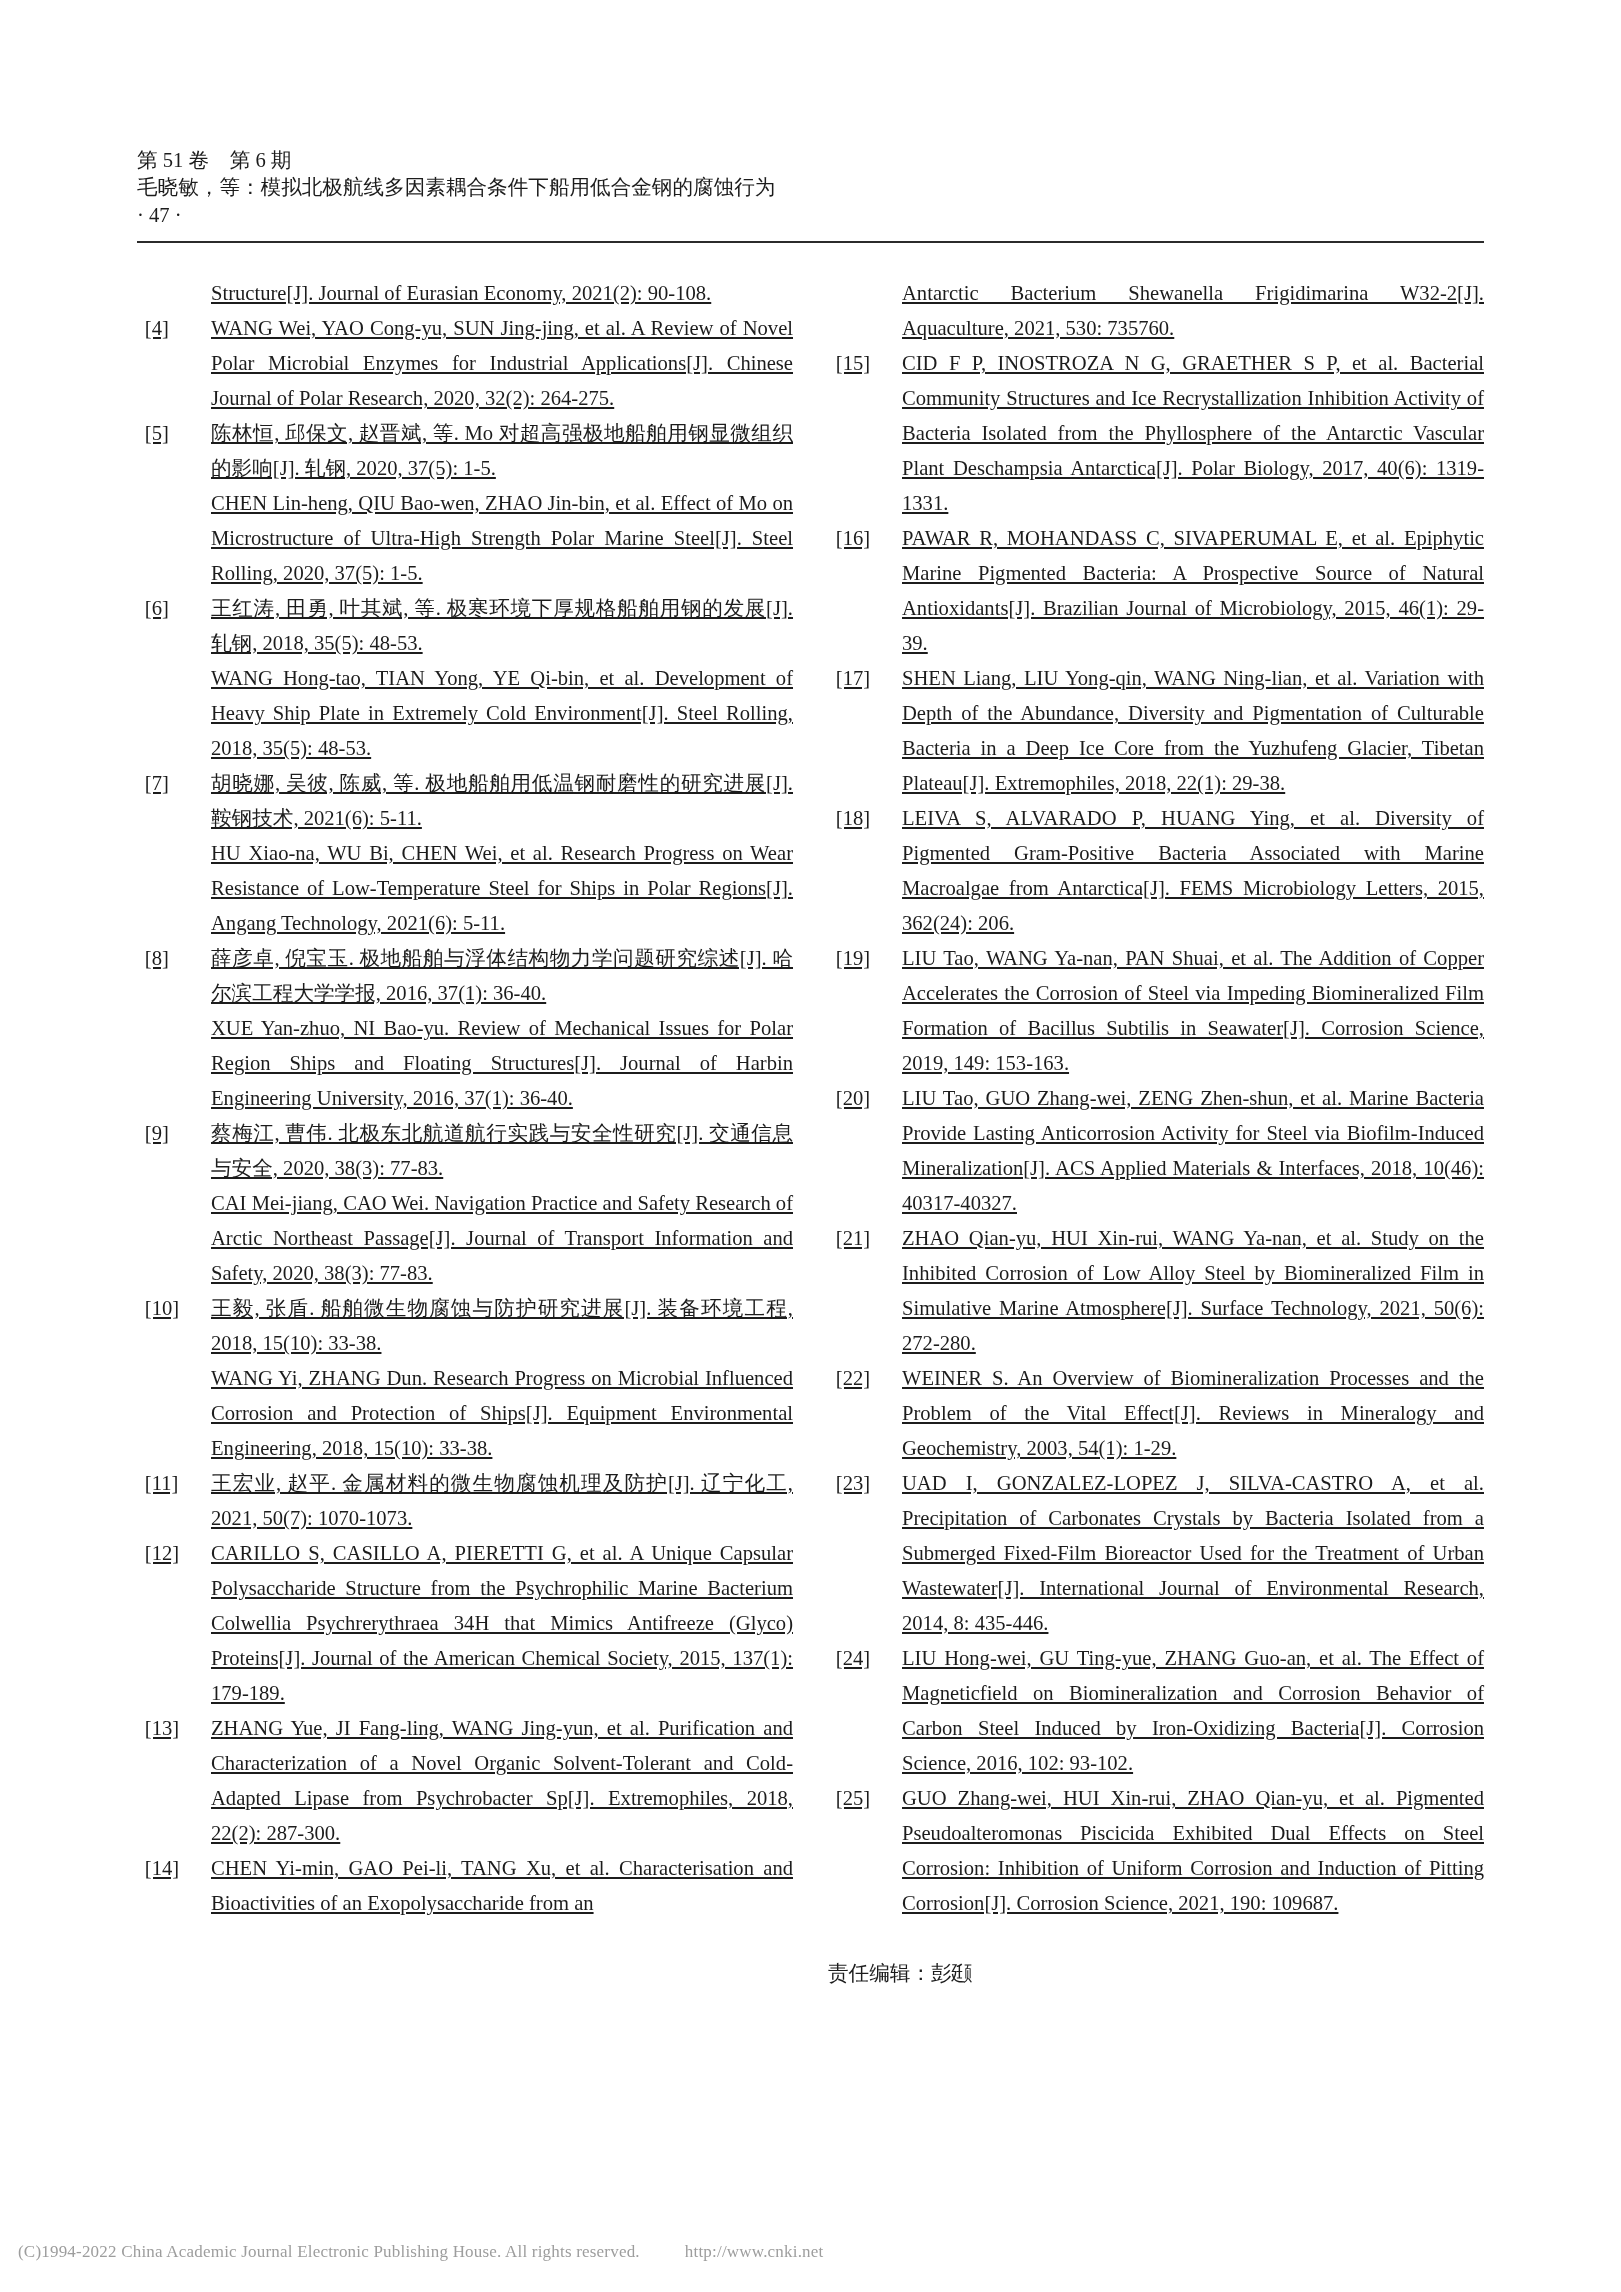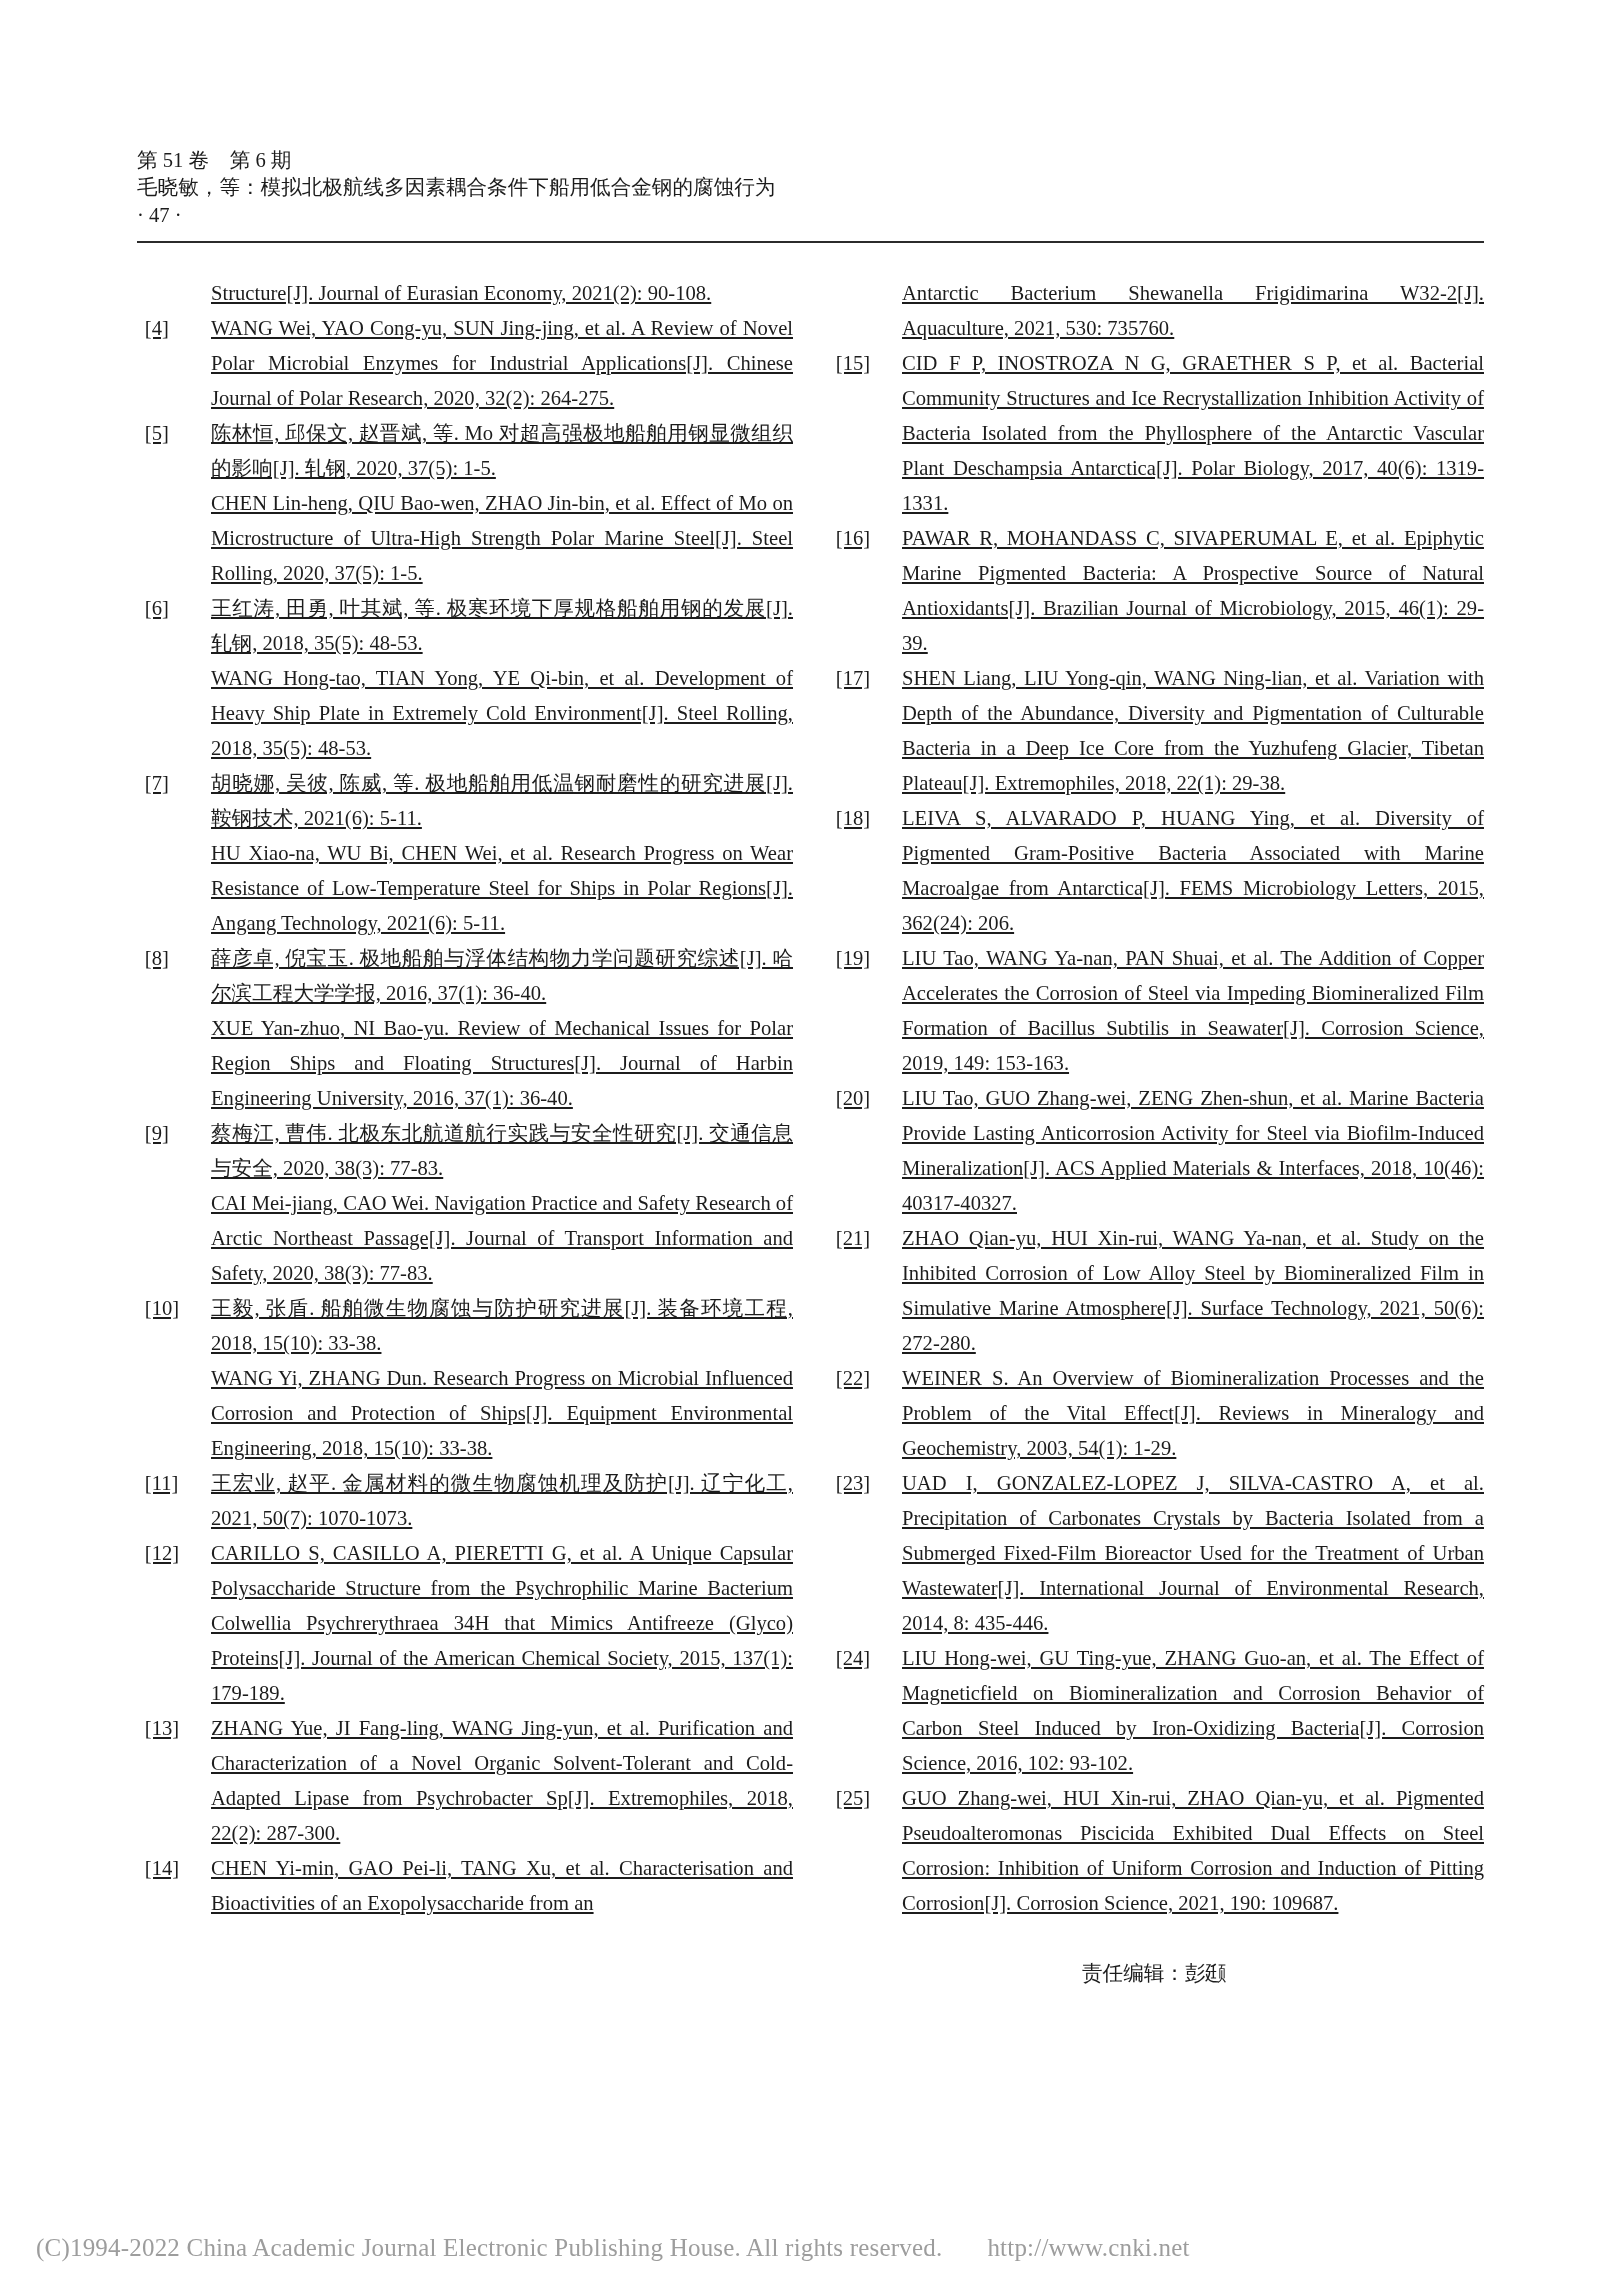--- a/index.html
+++ b/index.html
@@ -59,29 +59,29 @@
   .ref-body {
     flex: 1 1 auto;
     min-width: 0;
   }
   .ref-part {
     text-align: justify;
     text-justify: inter-word;
     overflow-wrap: break-word;
   }
   .editor-line {
-    text-align: center;
+    text-align: left;
     margin-top: 35px;
     padding-right: 3.9px;
   }
   .footer {
     position: absolute;
-    left: 36px;
+    left: 18px;
     bottom: 31px;
-    font-size: 25px;
+    font-size: 17px;
     color: #9d9d9d;
     letter-spacing: 0.2px;
     white-space: nowrap;
   }
   .footer .url { margin-left: 45px; }
 </style>
 </head>
 <body>
 
 <div class="page">

